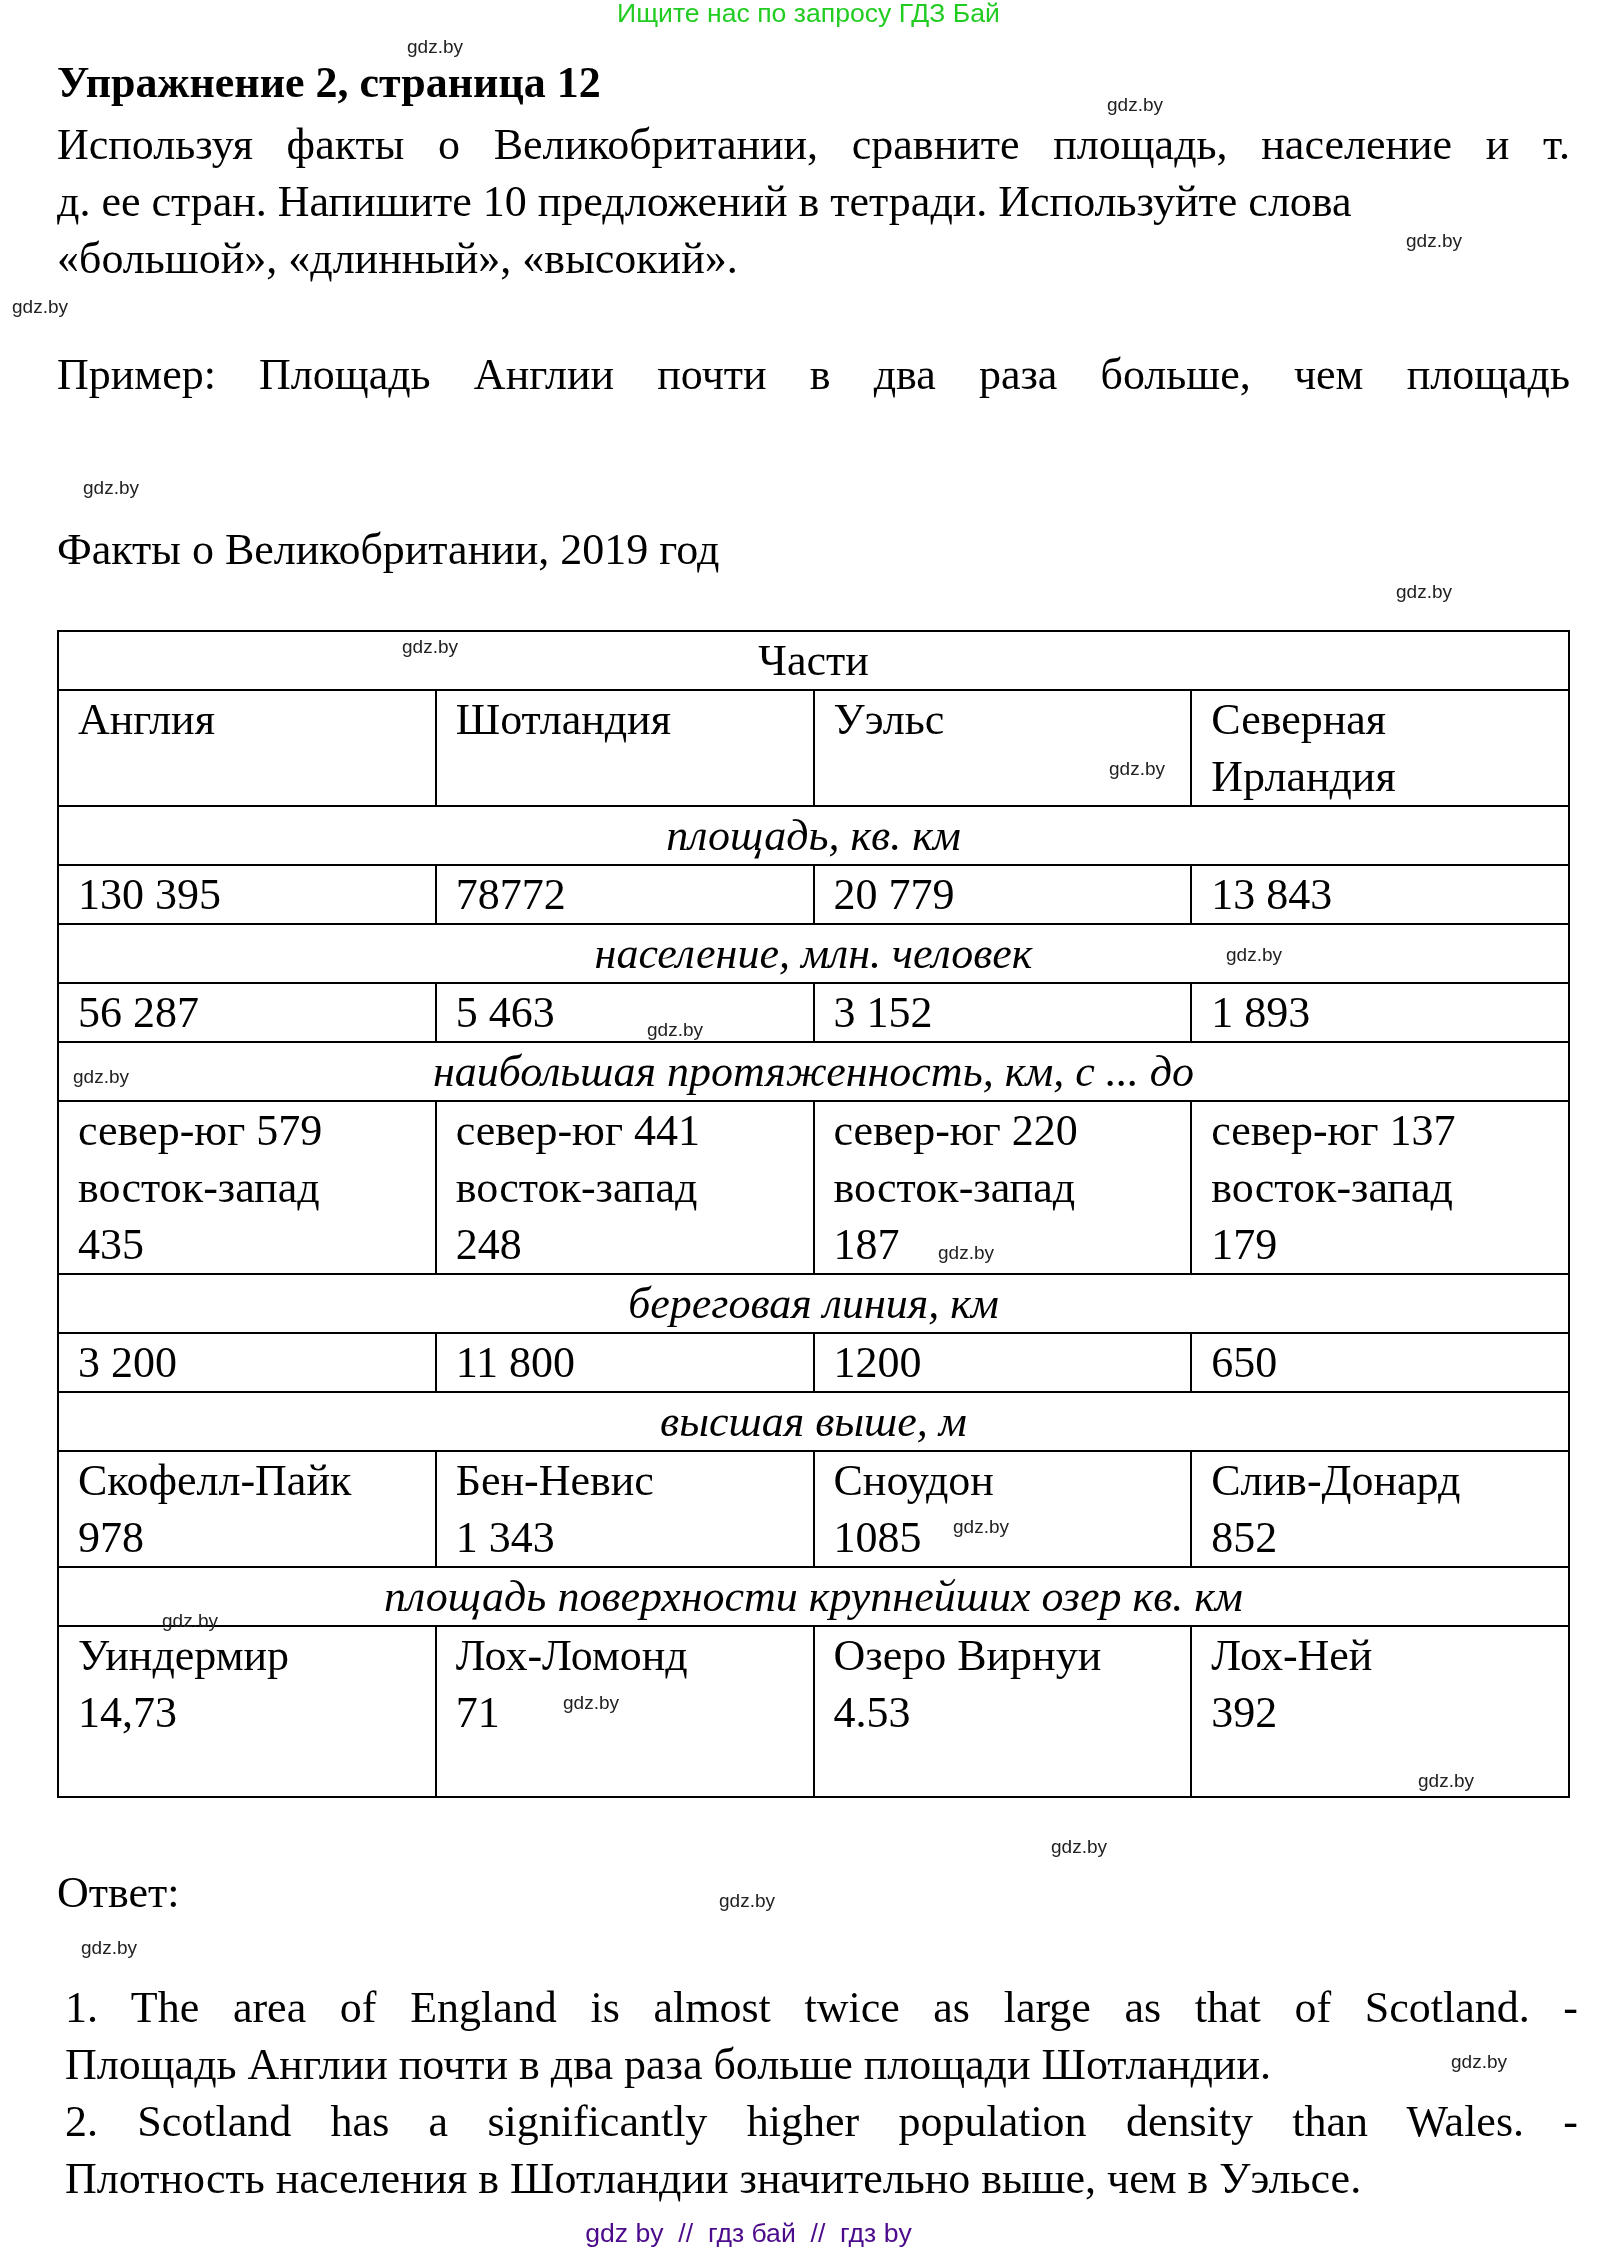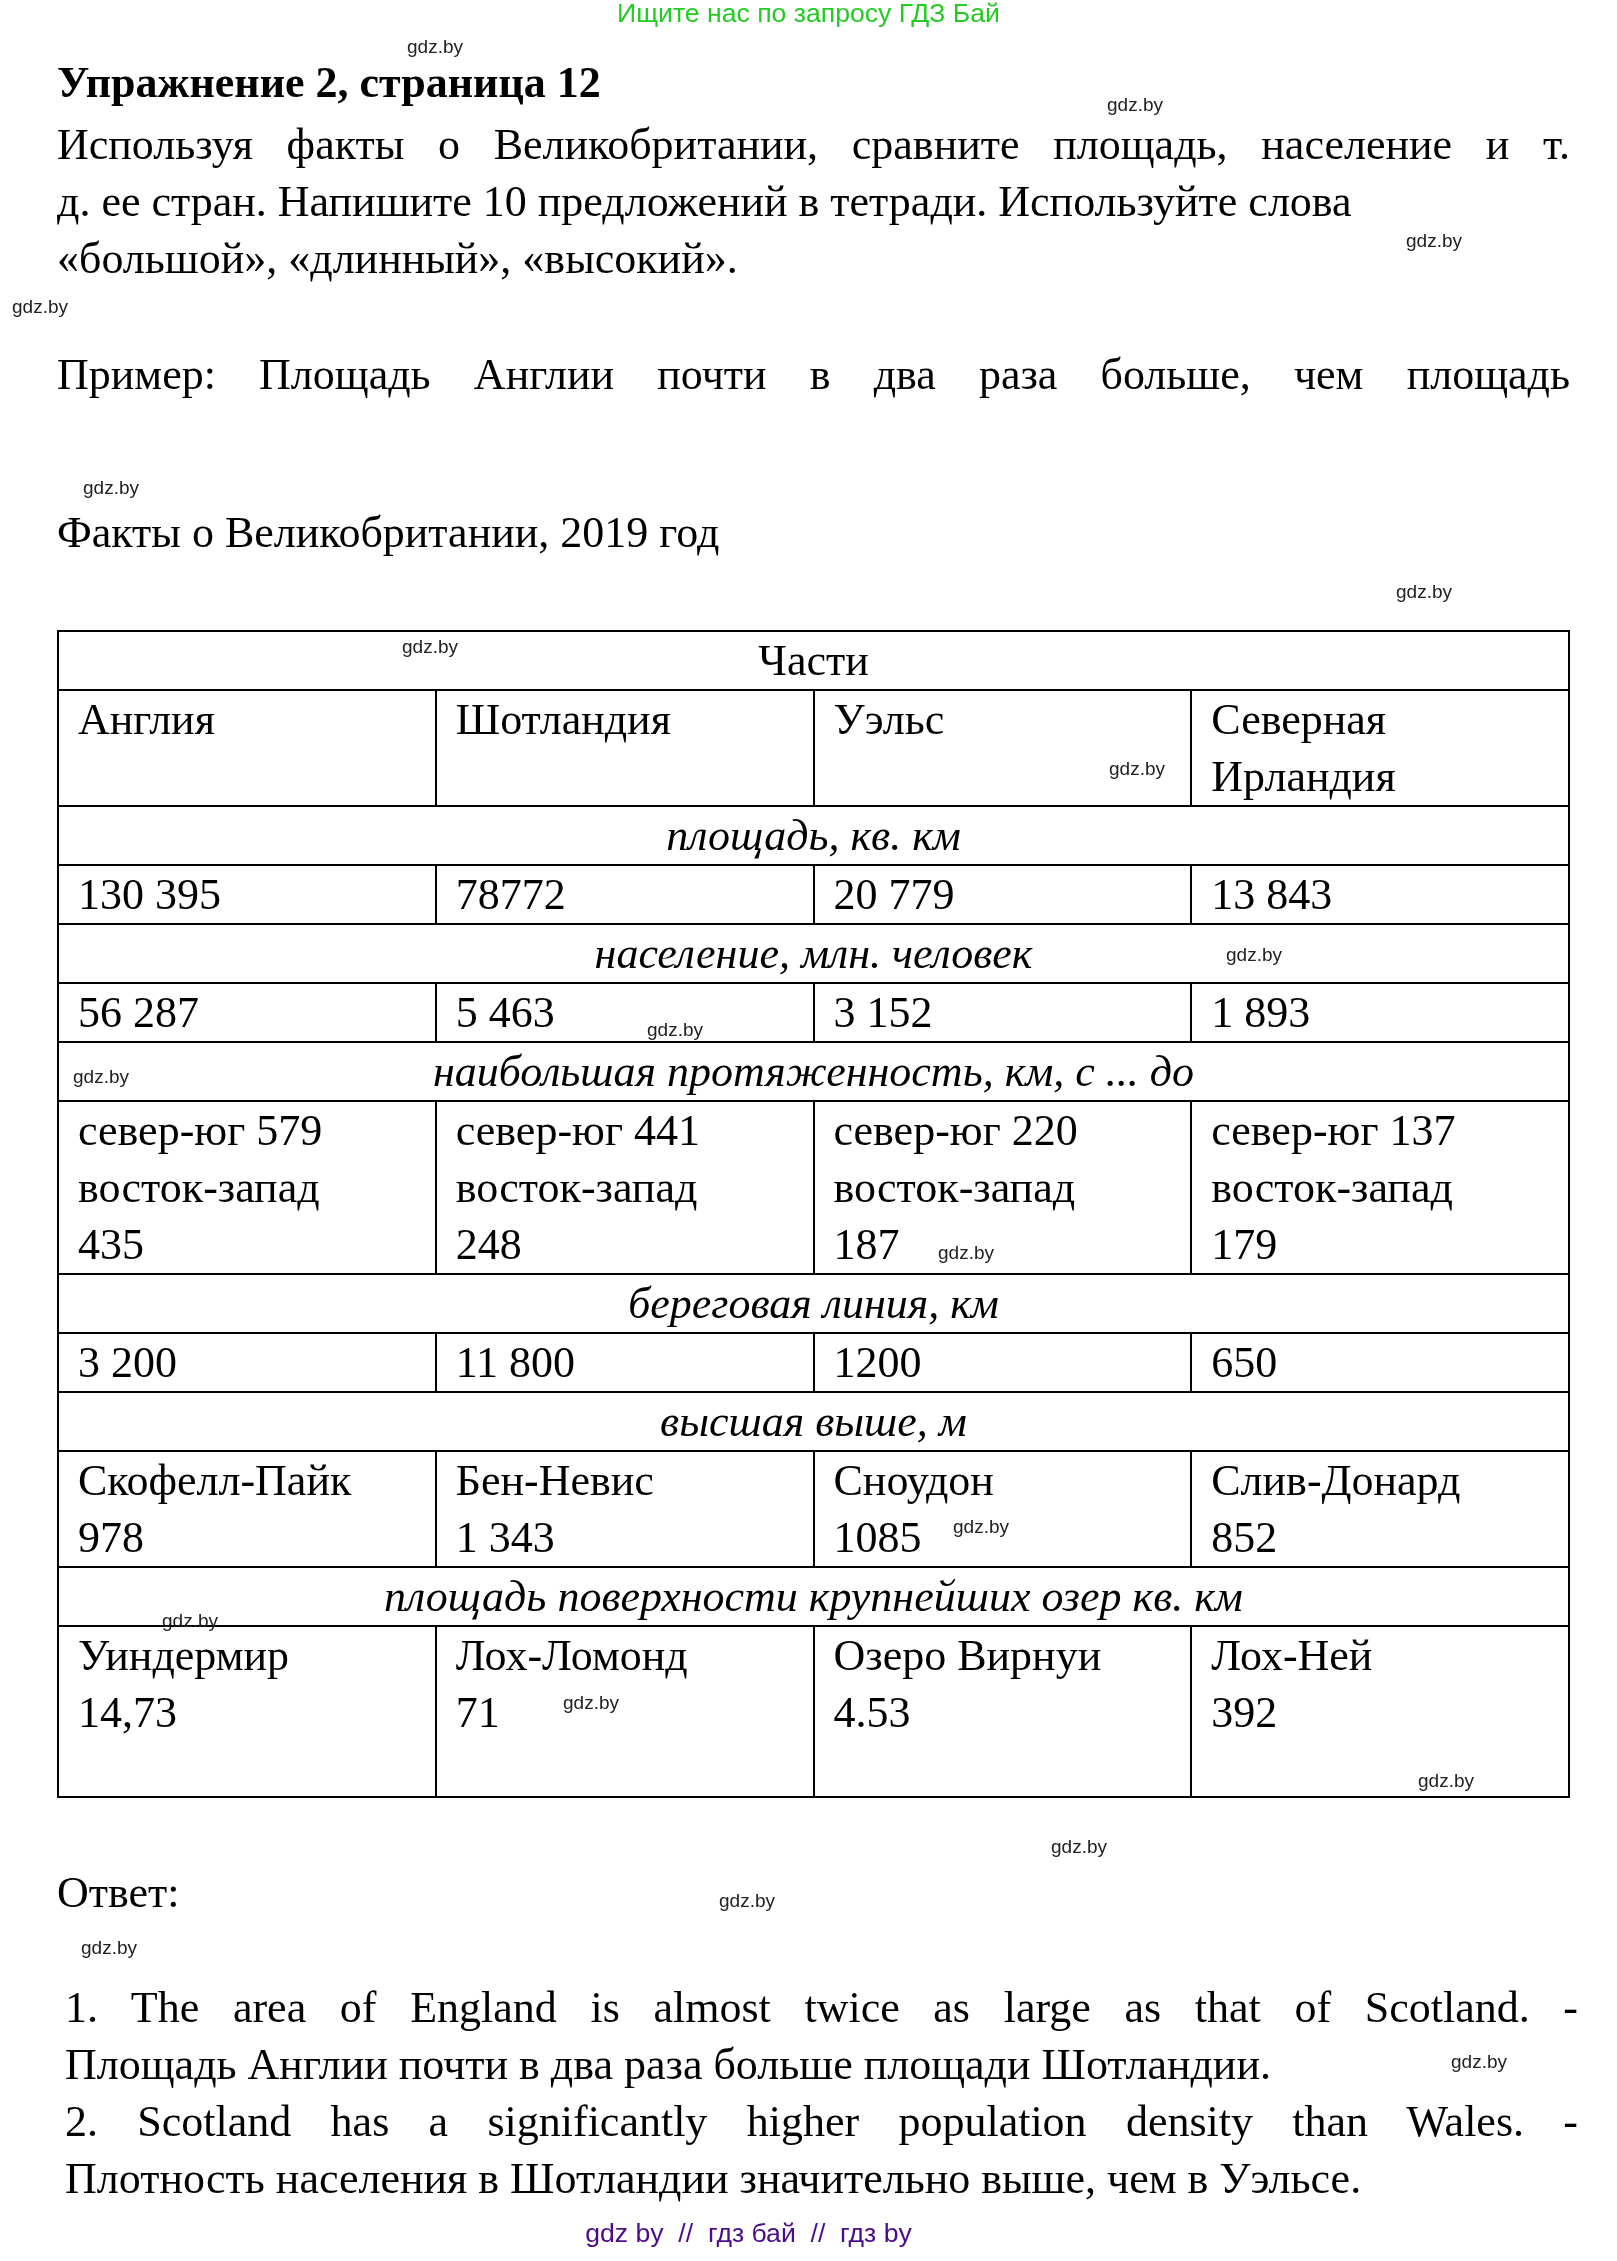--- a/index.html
+++ b/index.html
@@ -37,21 +37,21 @@
 <div class="abs para" style="top:116px;">
   <div class="line fullj">Используя факты о Великобритании, сравните площадь, население и т.</div>
   <div class="line">д. ее стран. Напишите 10 предложений в тетради. Используйте слова</div>
   <div class="line">«большой», «длинный», «высокий».</div>
 </div>
 
 <div class="abs para" style="top:346px;">
   <div class="line fullj">Пример: Площадь Англии почти в два раза больше, чем площадь</div>
 </div>
 
-<div class="abs para" style="top:504px;">Факты о Великобритании, 2019 год</div>
+<div class="abs para" style="top:521px;">Факты о Великобритании, 2019 год</div>
 
 <table class="facts">
   <colgroup>
       <col style="width:25%">
       <col style="width:25%">
       <col style="width:25%">
       <col style="width:25%">
     </colgroup>
   <tbody>
       <tr class="hdr">

